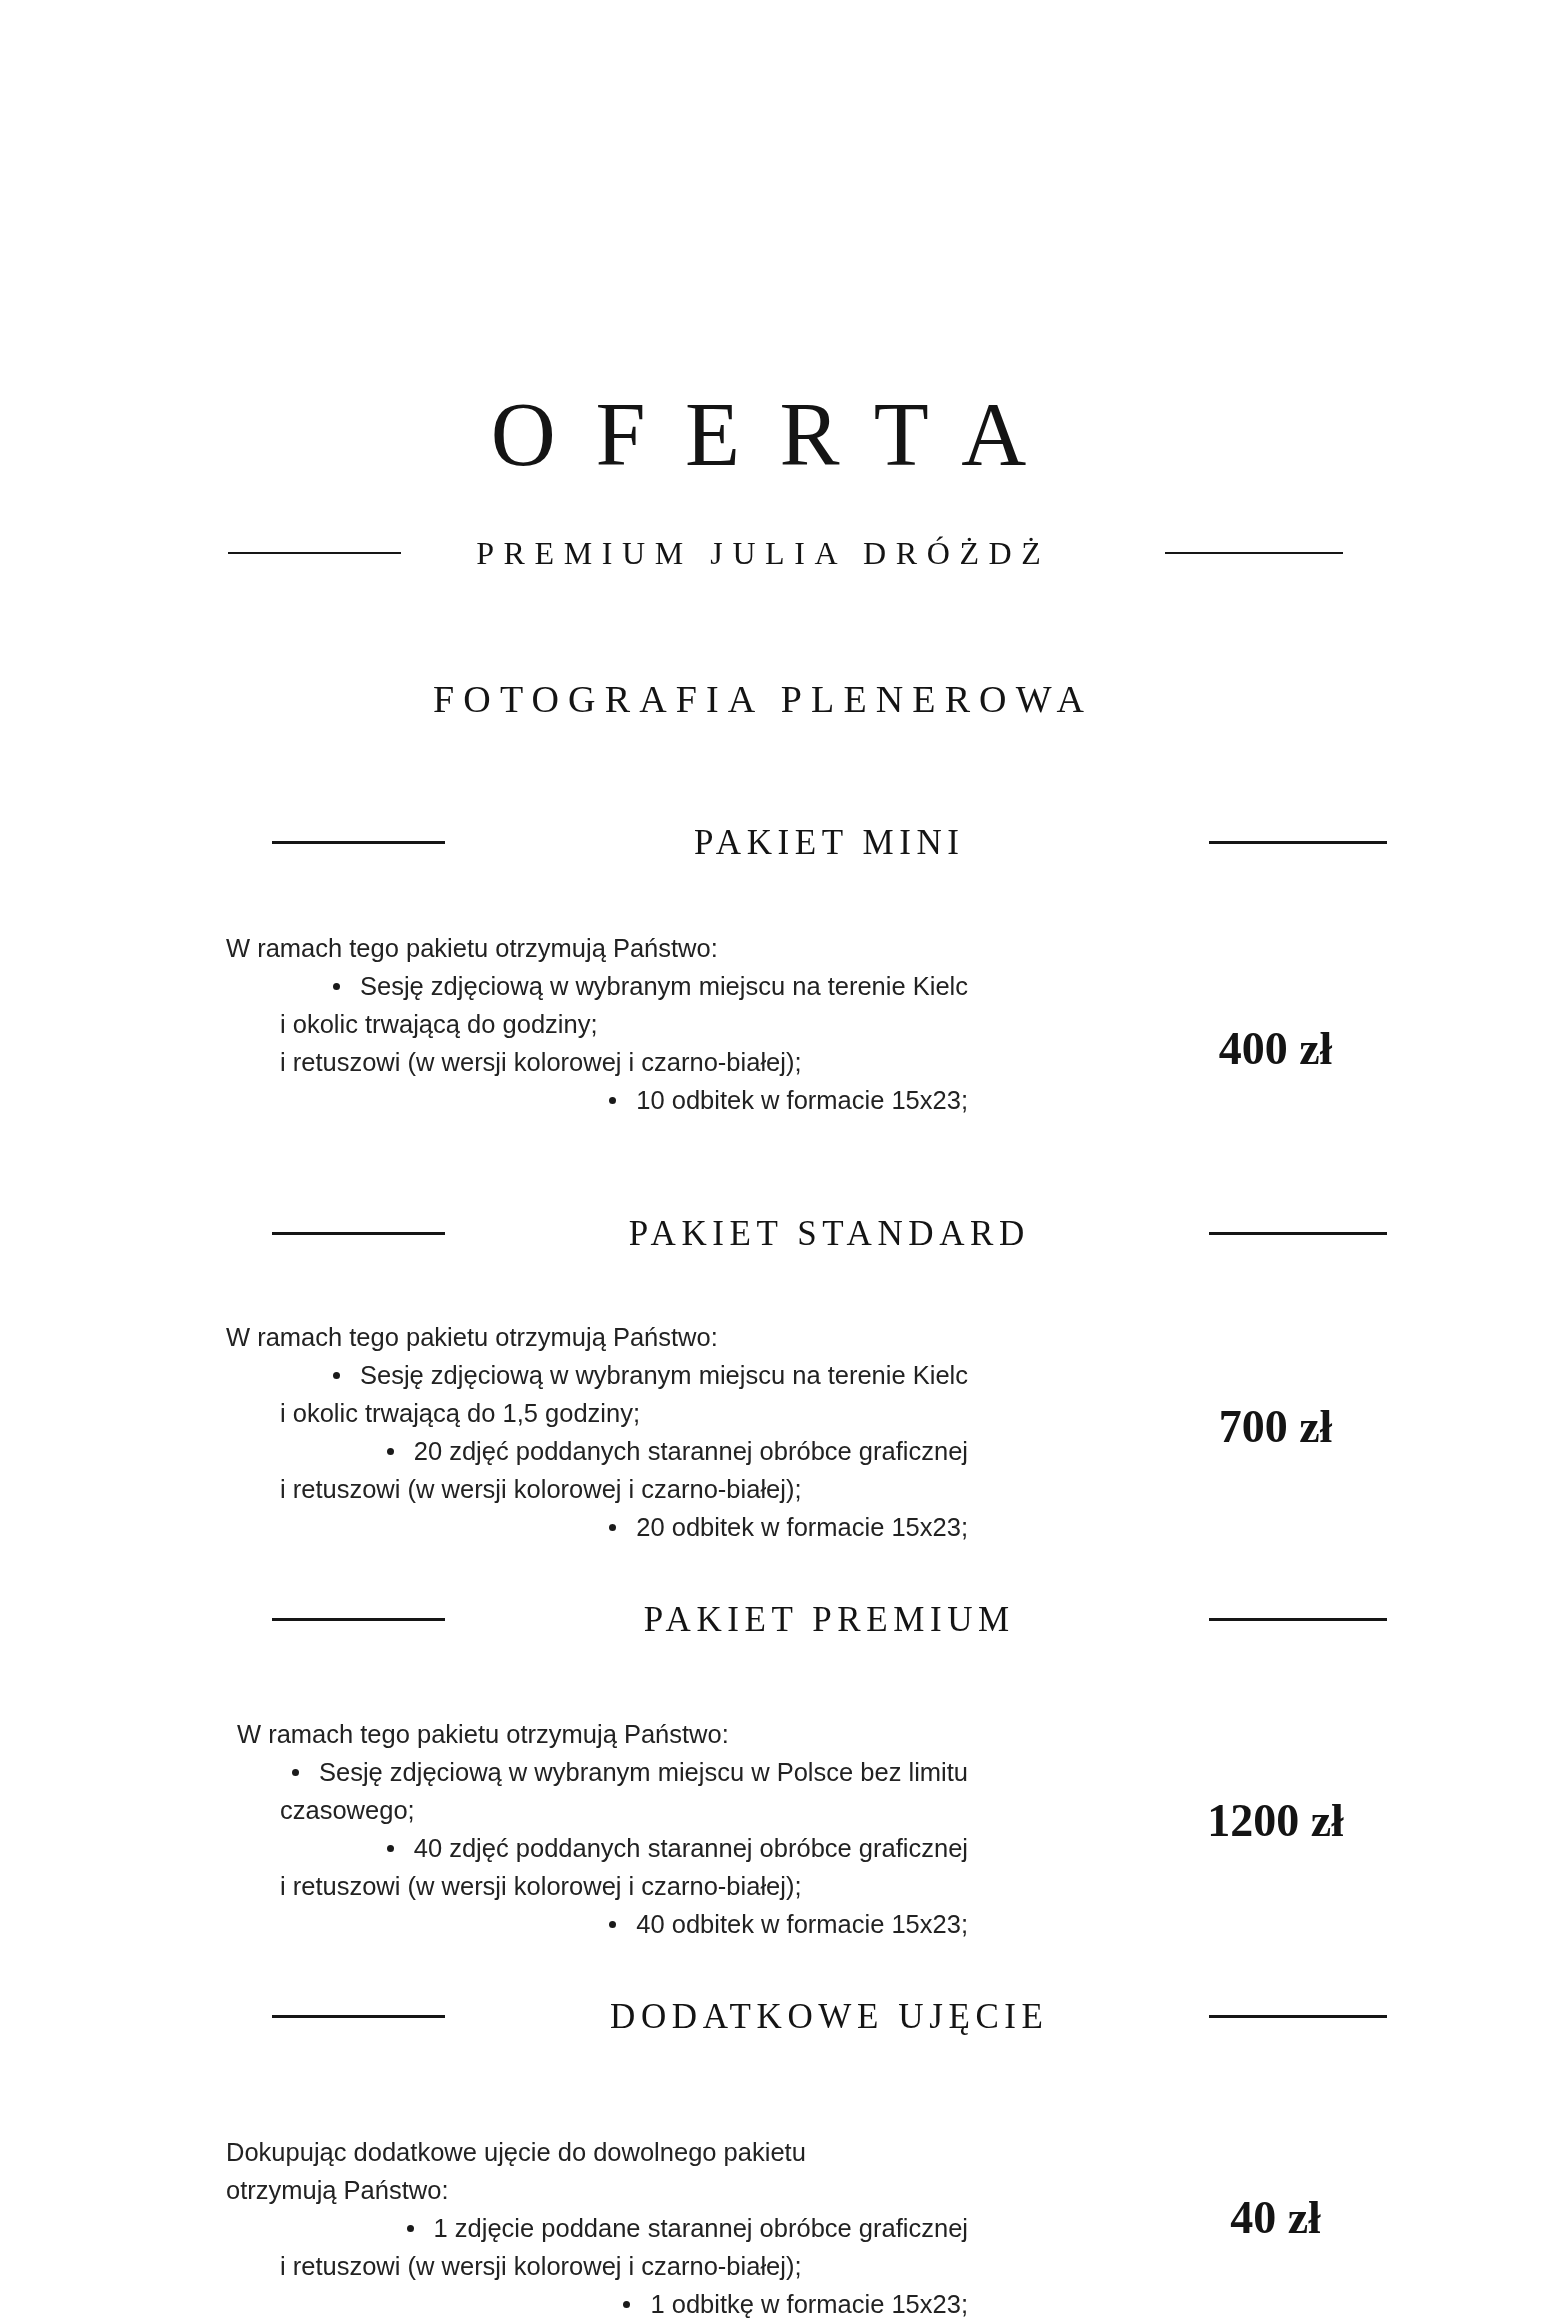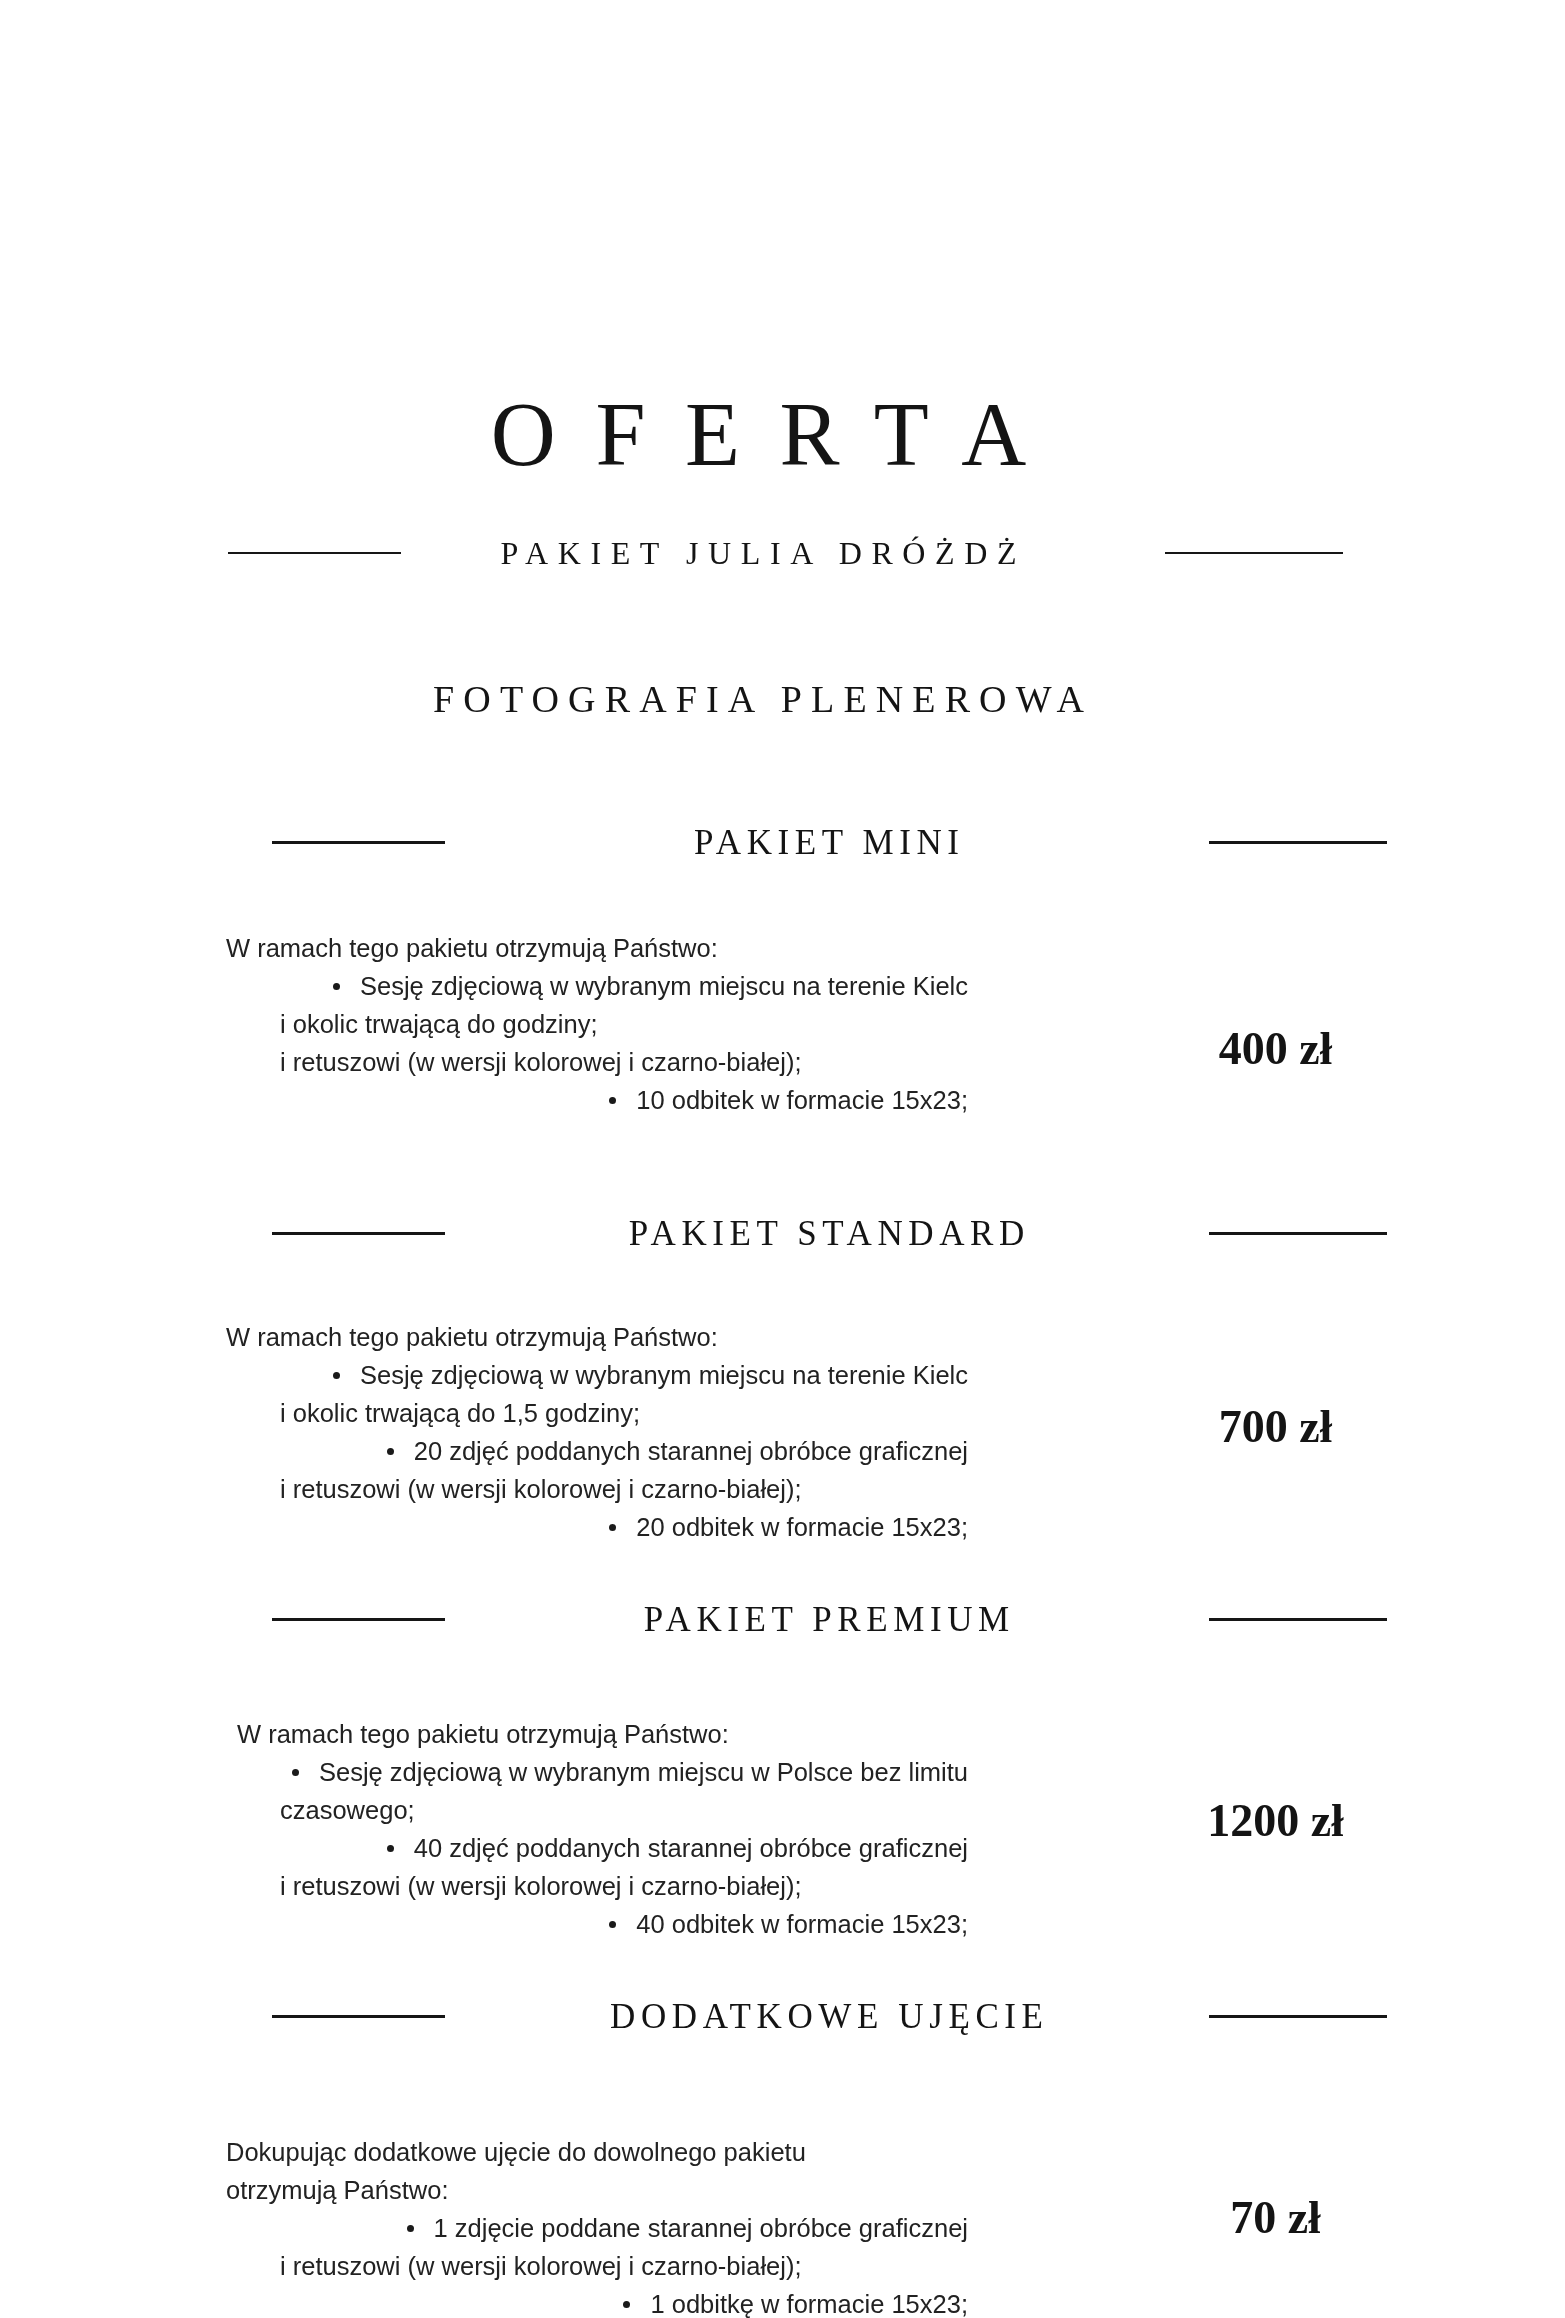--- a/index.html
+++ b/index.html
@@ -59,21 +59,21 @@
 </style>
 </head>
 <body>
 
 <div class="abs center serif" id="page-title">
   <span class="t-title">OFERTA</span>
 </div>
 
 <div class="abs center serif" id="brand-row">
   <span class="rule rule-l"></span>
-  <span class="t-sub">PAKIET JULIA DRÓŻDŻ</span>
+  <span class="t-sub">PREMIUM JULIA DRÓŻDŻ</span>
   <span class="rule rule-r"></span>
 </div>
 
 <div class="abs center serif" id="category-row">
   <span class="t-cat">FOTOGRAFIA PLENEROWA</span>
 </div>
 
 <div class="hrow serif" id="hdr-mini">
   <span class="rule rule-l"></span>
   <span class="t-h">PAKIET MINI</span>
@@ -153,14 +153,14 @@
   <div class="line b">
     <span class="dot"></span>
     <span>1 zdjęcie poddane starannej obróbce graficznej</span>
   </div>
   <div class="line cont">i retuszowi (w wersji kolorowej i czarno-białej);</div>
   <div class="line b">
     <span class="dot"></span>
     <span>1 odbitkę w formacie 15x23;</span>
   </div>
 </div>
-<div class="price" id="price-extra">70 zł</div>
+<div class="price" id="price-extra">40 zł</div>
 
 
 </body></html>

